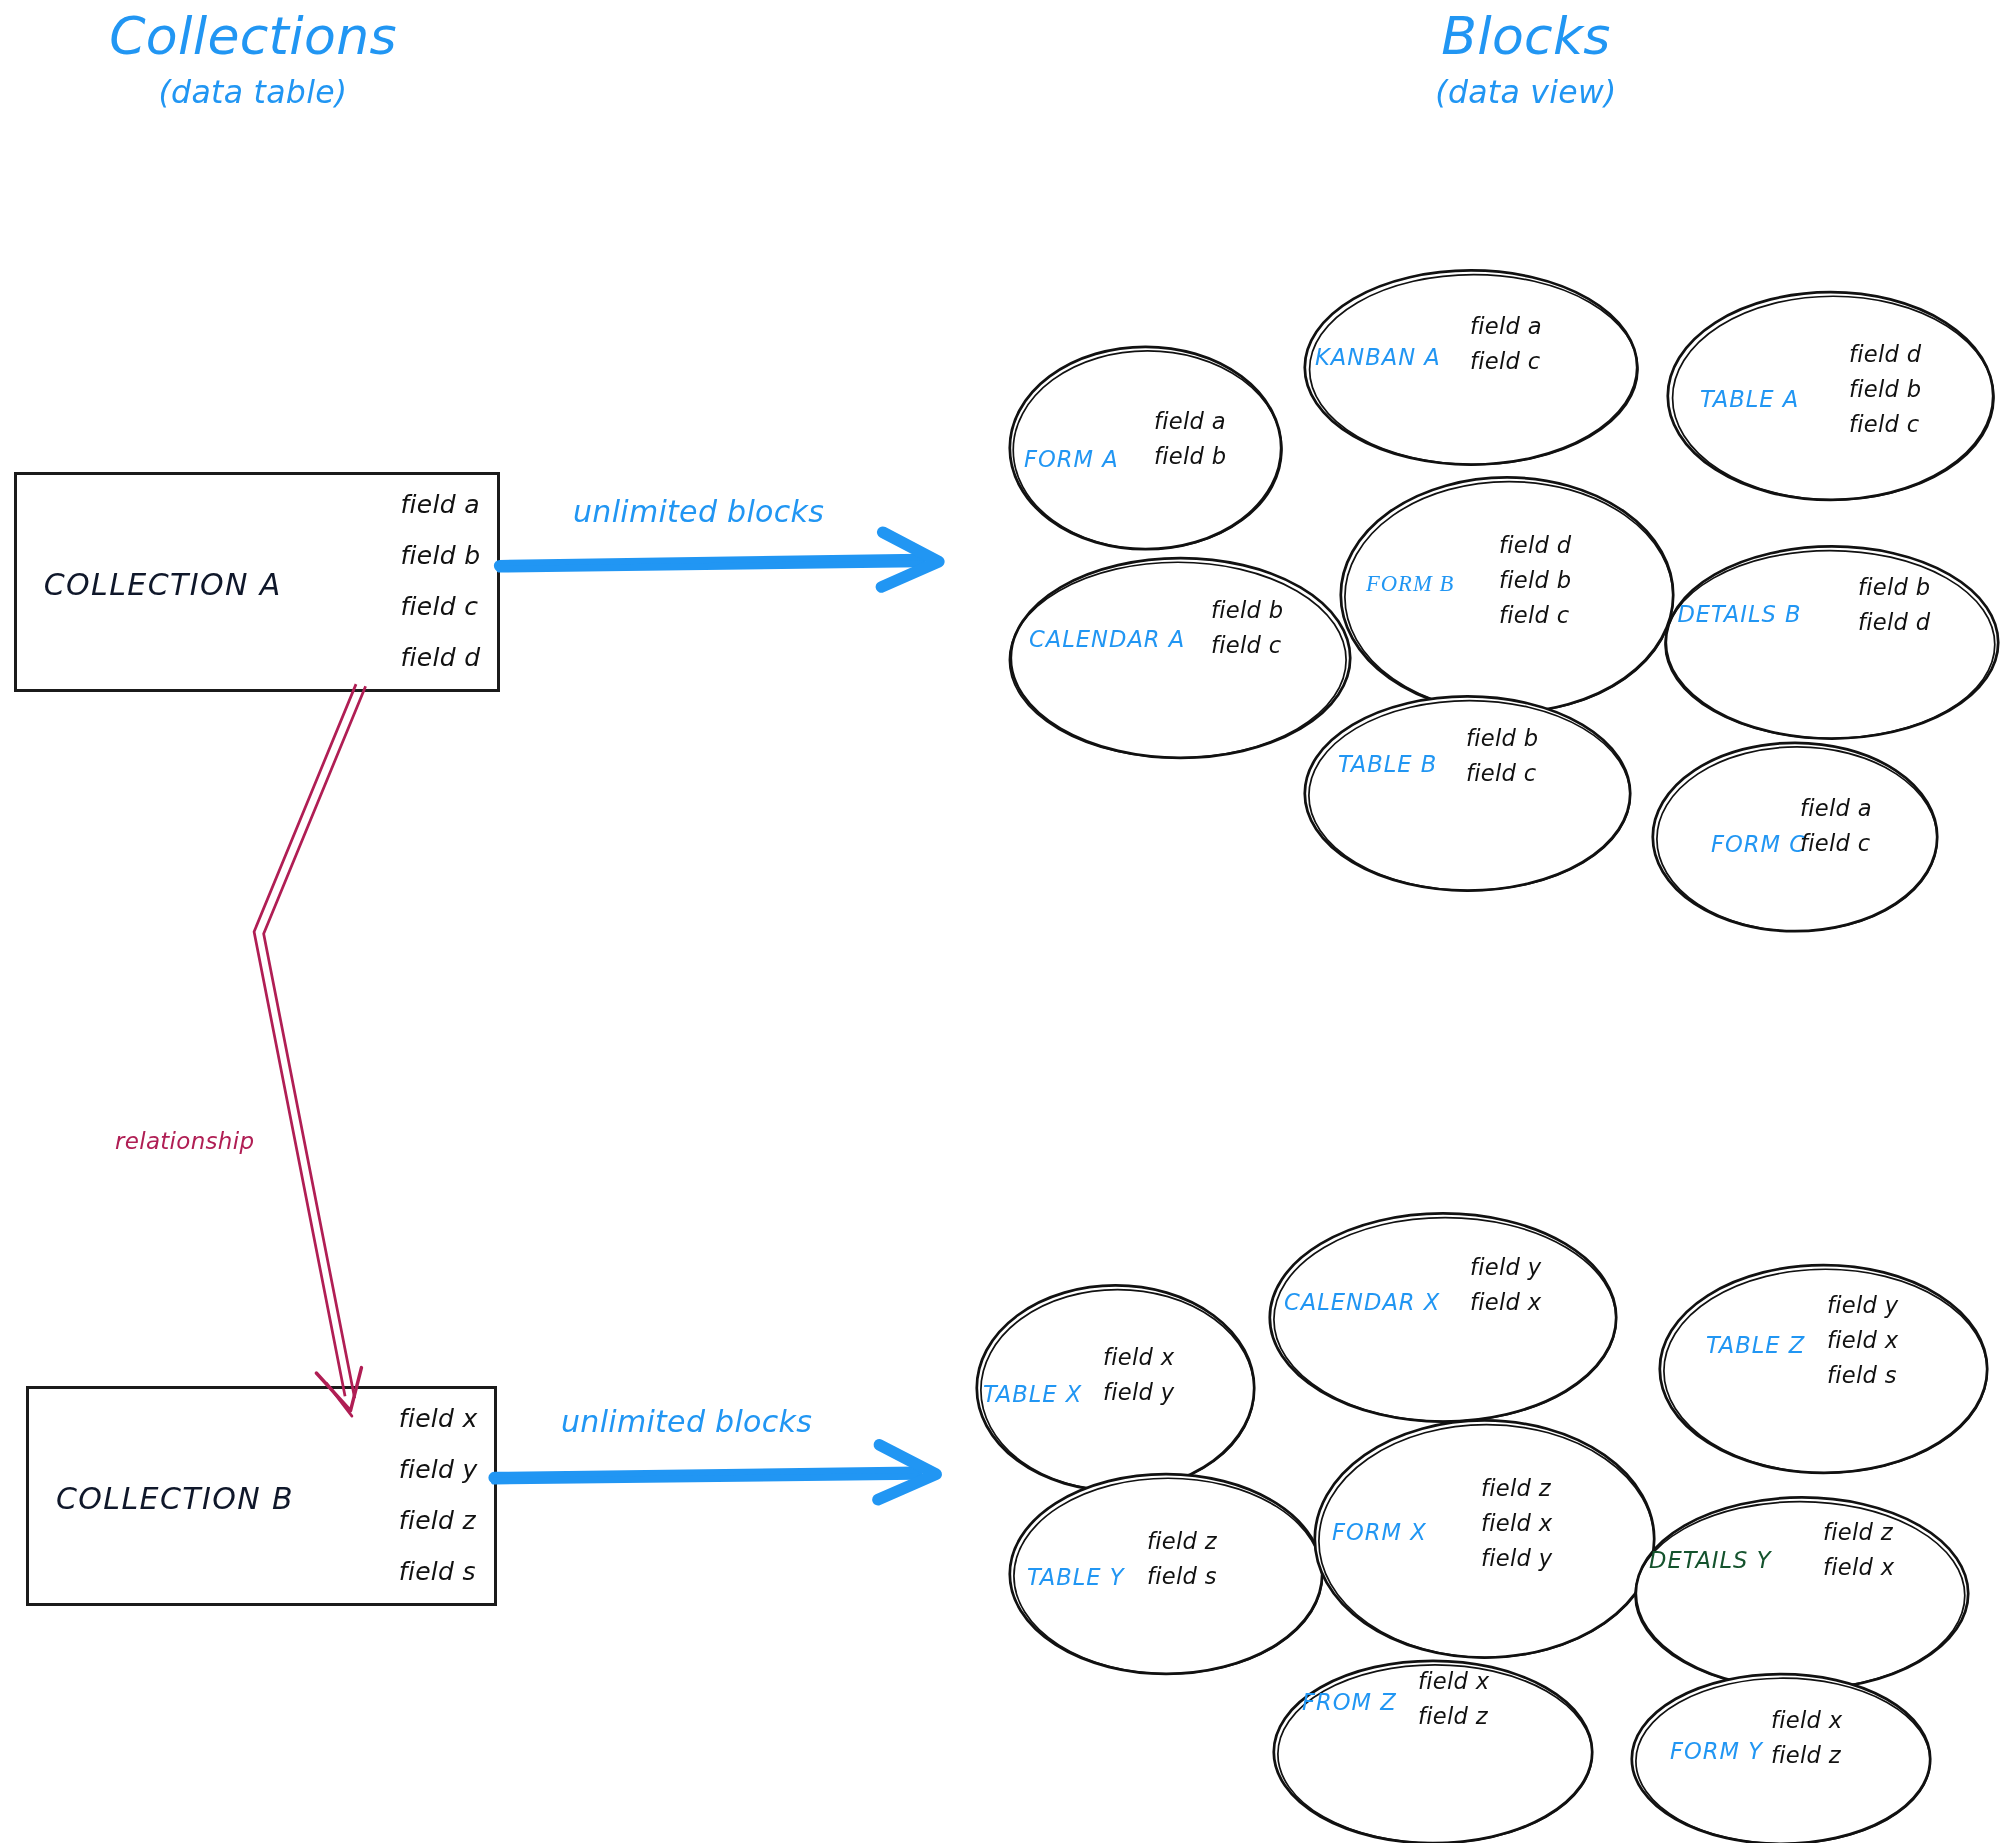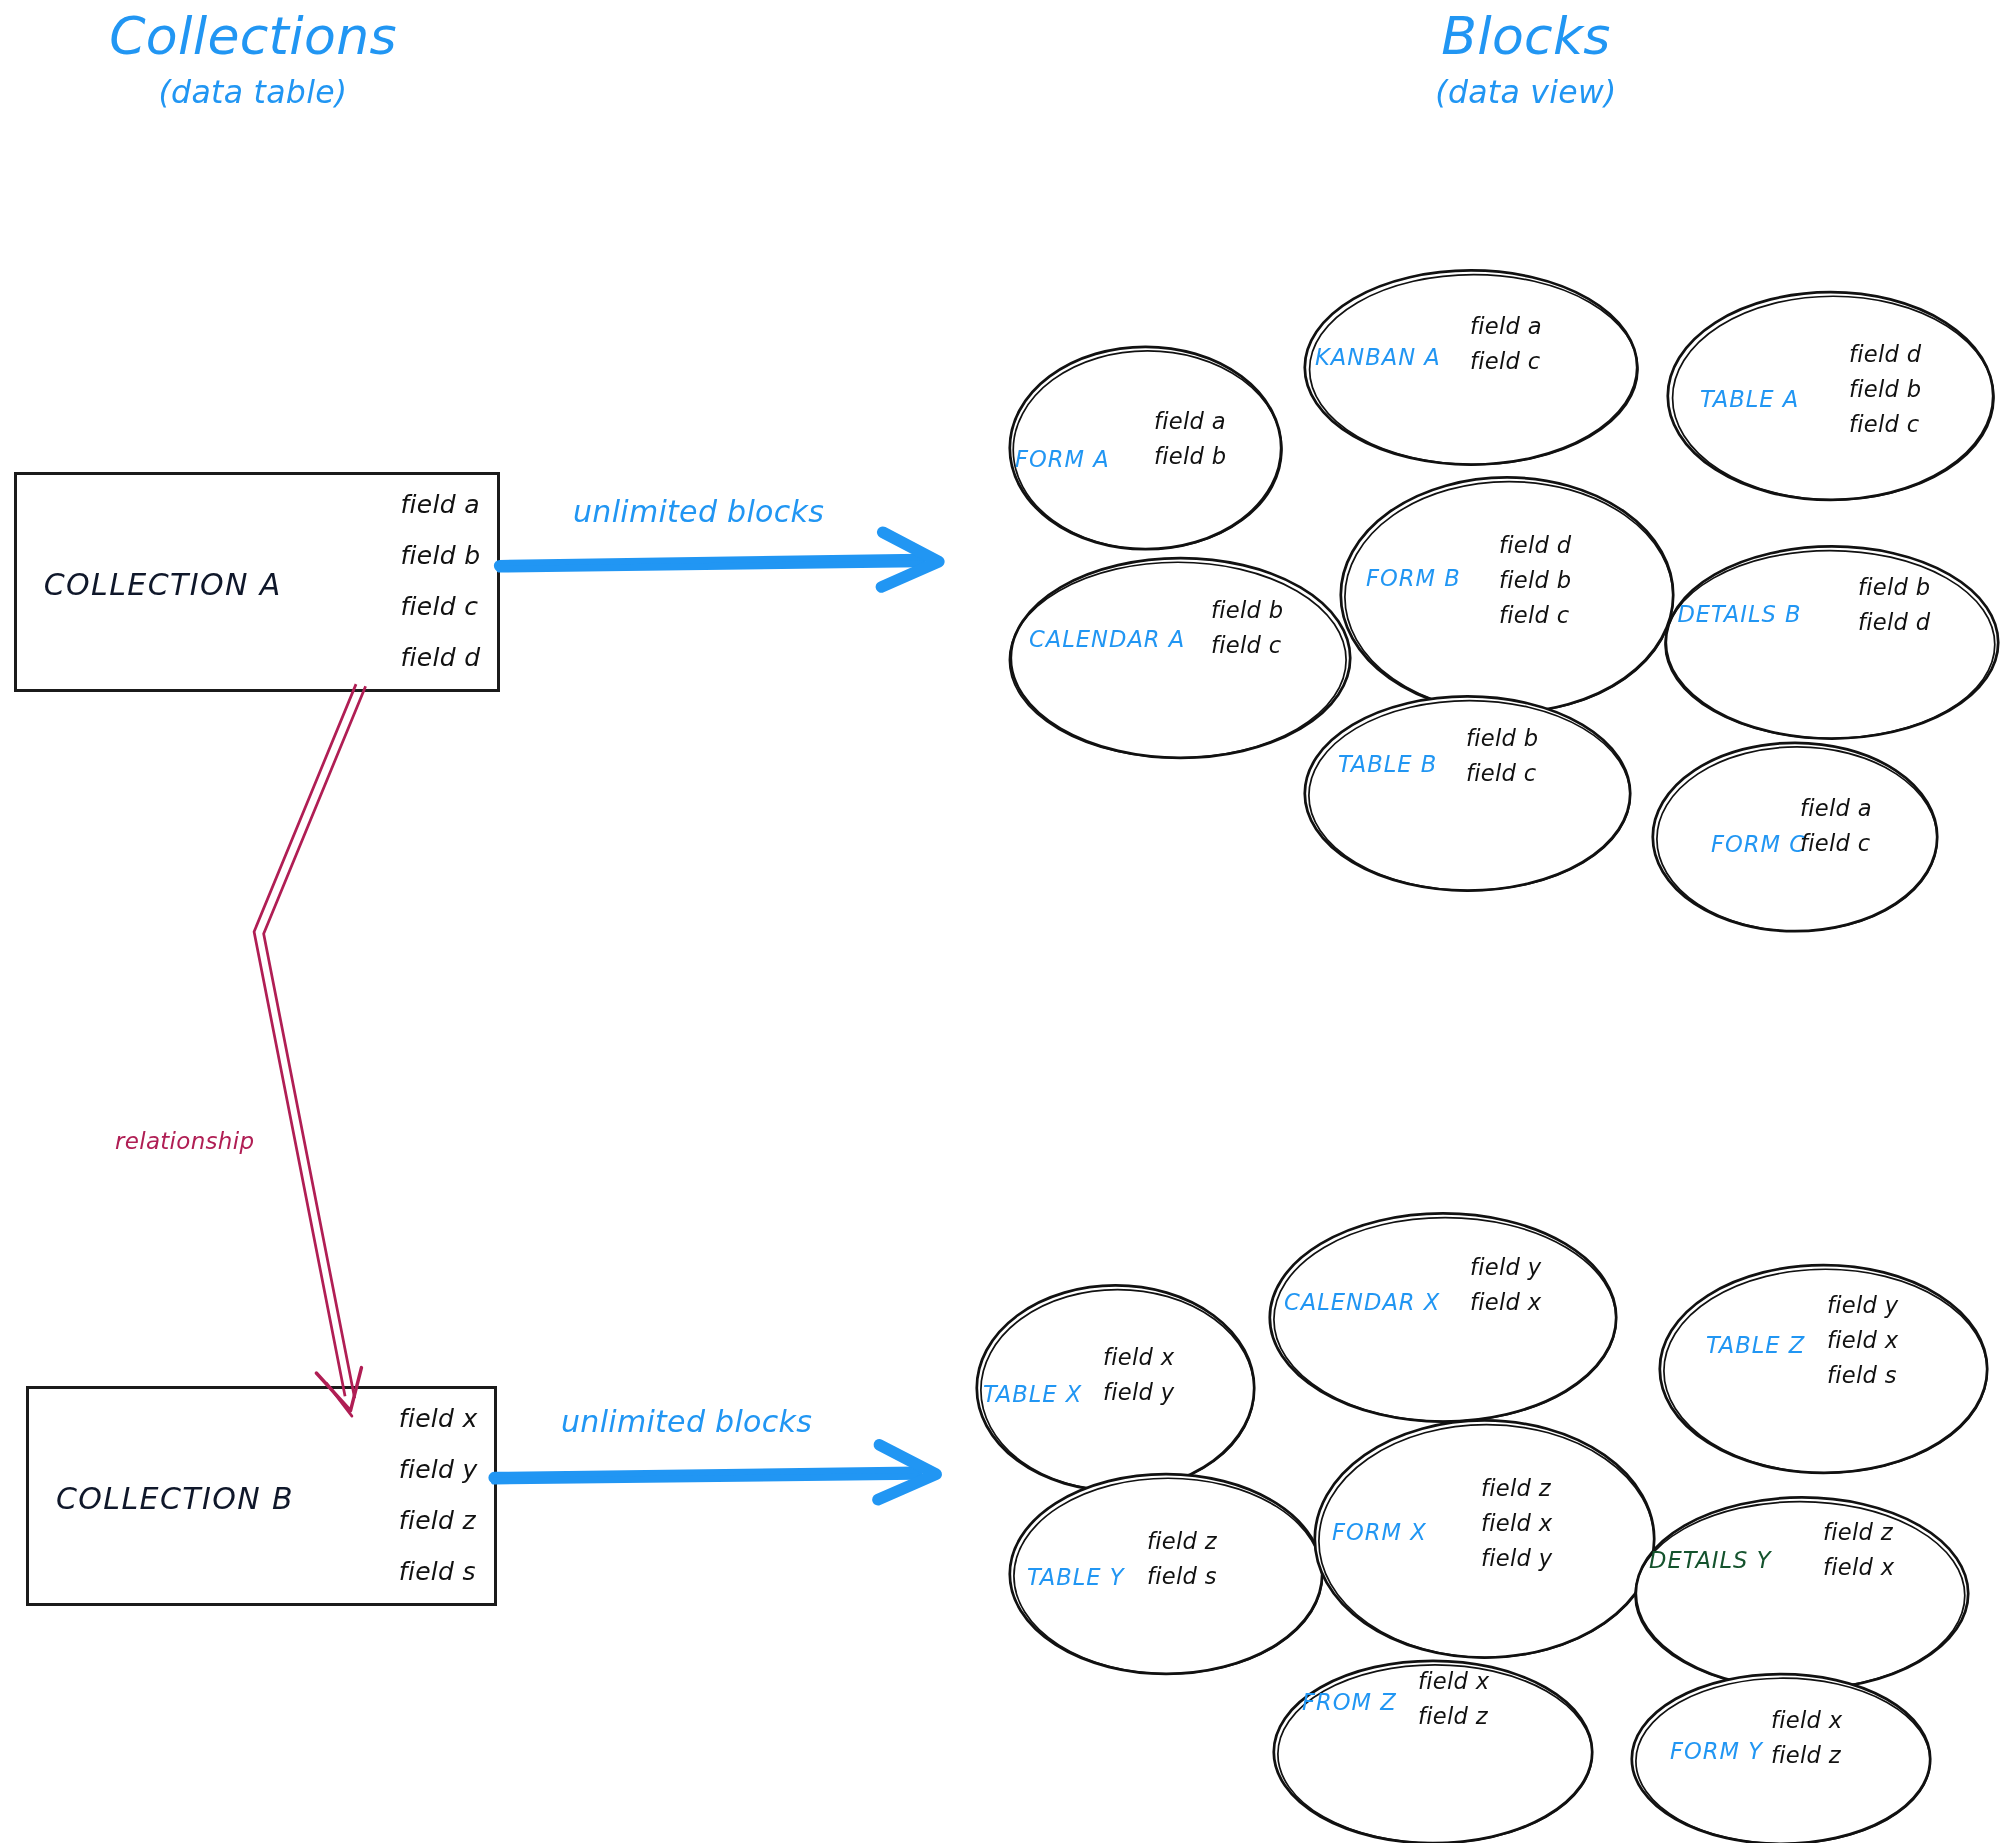--- a/index.html
+++ b/index.html
@@ -194,21 +194,21 @@
       <path d="M 462 2007 L 512 2062 L 528 1999" stroke="#b01e54" stroke-width="5" fill="none" stroke-linecap="round" stroke-linejoin="round"></path>
       <path d="M 477 2022 L 514 2070" stroke="#b01e54" stroke-width="4" fill="none" stroke-linecap="round"></path>
     </g>
   </svg>
 
   <div class="block" style="left:1005px; top:342px; width:281px; height:212px;">
     <svg viewBox="0 0 410 310" preserveAspectRatio="none">
       <ellipse cx="205" cy="155" rx="198" ry="148" fill="#ffffff" stroke="#111111" stroke-width="4"></ellipse>
       <ellipse cx="208" cy="158" rx="196" ry="145" fill="none" stroke="#111111" stroke-width="2.5"></ellipse>
     </svg>
-    <div class="blabel hand" style="left:10px; top:104px;">FORM A</div>
+    <div class="blabel hand" style="left:19px; top:104px;">FORM A</div>
     <div class="bfields hand" style="left:149px; top:62px;">
       <span>field a</span>
       <span>field b</span>
     </div>
   </div>
 
   <div class="block" style="left:1300px; top:265px; width:342px; height:205px;">
     <svg viewBox="0 0 500 300" preserveAspectRatio="none">
       <ellipse cx="250" cy="150" rx="243" ry="142" fill="#ffffff" stroke="#111111" stroke-width="4"></ellipse>
       <ellipse cx="254" cy="153" rx="240" ry="139" fill="none" stroke="#111111" stroke-width="2.5"></ellipse>
@@ -243,21 +243,21 @@
       <span>field b</span>
       <span>field c</span>
     </div>
   </div>
 
   <div class="block" style="left:1336px; top:472px; width:342px; height:246px;">
     <svg viewBox="0 0 500 360" preserveAspectRatio="none">
       <ellipse cx="250" cy="180" rx="243" ry="172" fill="#ffffff" stroke="#111111" stroke-width="4"></ellipse>
       <ellipse cx="253" cy="183" rx="240" ry="169" fill="none" stroke="#111111" stroke-width="2.5"></ellipse>
     </svg>
-    <div class="blabel hand" style="left:30px; top:93px;">FORM B</div>
+    <div class="blabel hand" style="left:30px; top:99px;font-family:Liberation Serif, serif;">FORM B</div>
     <div class="bfields hand" style="left:163px; top:56px;">
       <span>field d</span>
       <span>field b</span>
       <span>field c</span>
     </div>
   </div>
 
   <div class="block" style="left:1661px; top:541px; width:342px; height:203px;">
     <svg viewBox="0 0 500 296" preserveAspectRatio="none">
       <ellipse cx="250" cy="148" rx="243" ry="140" fill="#ffffff" stroke="#111111" stroke-width="4"></ellipse>

